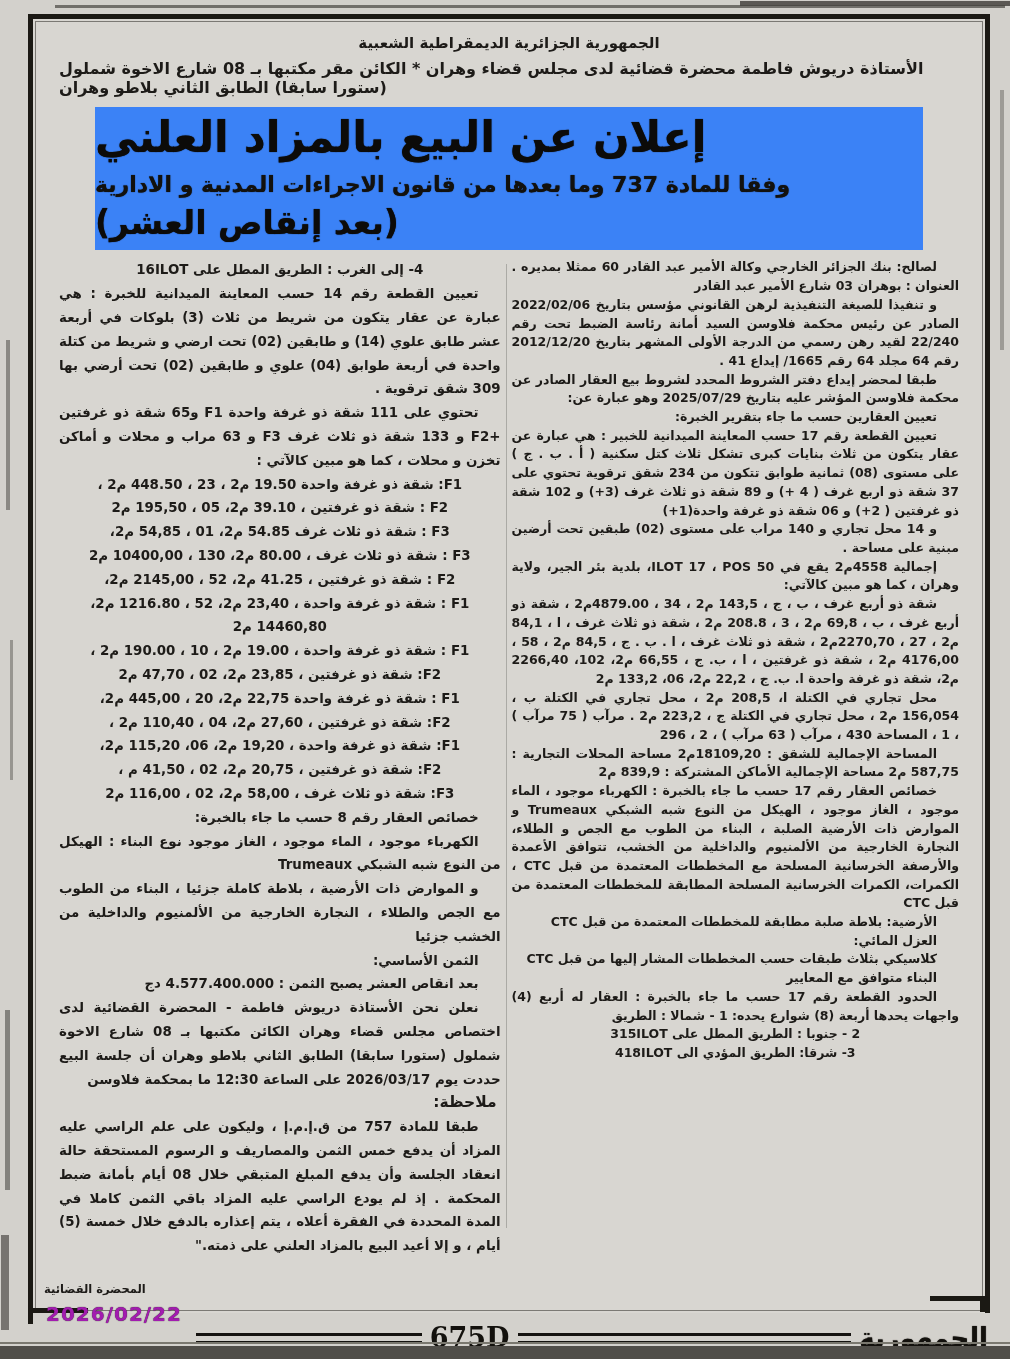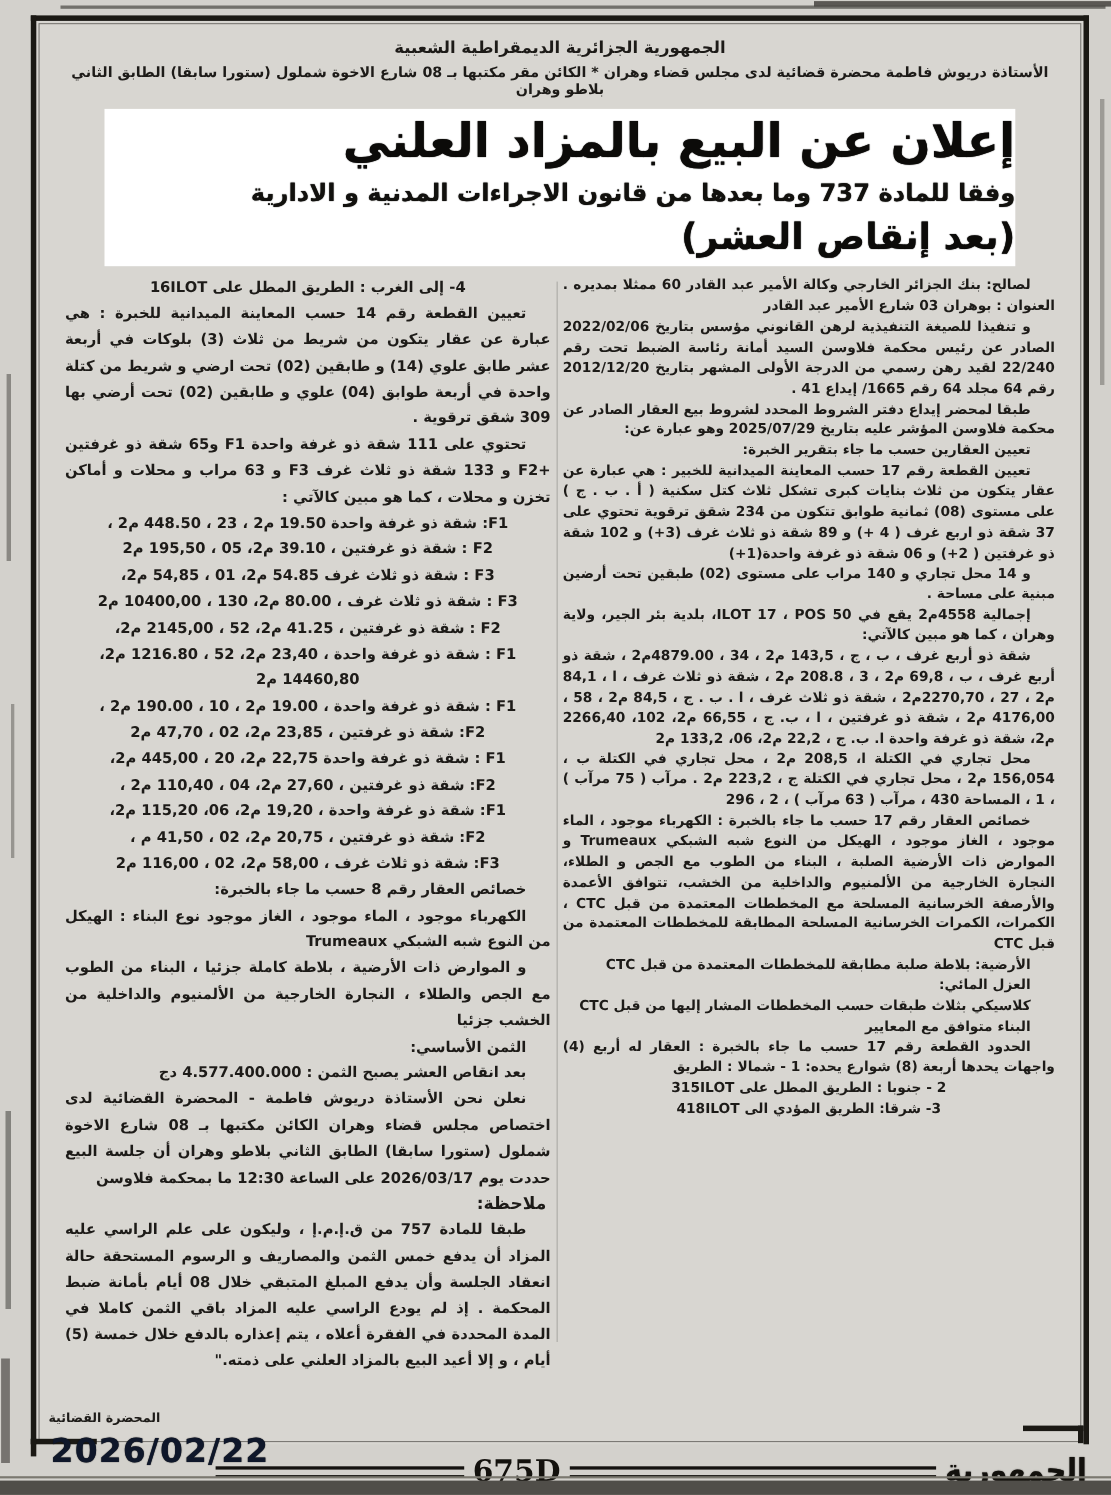--- a/index.html
+++ b/index.html
@@ -31,37 +31,37 @@
     background:#d8d6d1;
   }
   .frame-inner{position:absolute;inset:2px;border:1px solid rgba(30,28,24,.5);padding:0 23px;box-sizing:border-box;}
   .stub{position:absolute;background:#1b1914;}
   .st1{left:28px;top:1308px;width:60px;height:5px;}
   .st2{left:28px;top:1308px;width:5px;height:16px;}
   .st3{left:930px;top:1296px;width:55px;height:5px;}
   .st4{left:980px;top:1296px;width:5px;height:16px;}
   
   .hdr1{margin-top:12px;text-align:center;font-size:15px;font-weight:700;direction:rtl;}
-  .hdr2{margin-top:7px;text-align:center;font-size:13px;font-weight:700;direction:rtl;}
-  .title-block{margin:10px auto 8px;width:92%;background:#ffffff;text-align:right;padding:6px 0 8px;direction:rtl;}
+  .hdr2{margin-top:7px;text-align:left;font-size:16px;font-weight:700;direction:rtl;}
+  .title-block{margin:10px auto 8px;width:92%;background:#3b82f6;text-align:left;padding:6px 0 8px;direction:rtl;}
   .t1{font-size:43px;font-weight:900;color:#0c0b09;line-height:1.15;text-shadow:0 0 1px #0c0b09;}
   .t2{font-size:22px;font-weight:900;margin-top:10px;color:#12110e;text-shadow:0 0 1px #12110e;}
   .t3{font-size:33px;font-weight:900;margin-top:6px;color:#0c0b09;text-shadow:0 0 1px #0c0b09;}
   
   .bodygrid{display:flex;direction:rtl;margin-top:4px;align-items:stretch;}
   .col{text-align:justify;}
   .col p{margin:0;text-indent:22px;}
   .col p.c{text-align:center;text-indent:0;}
   .col p.b{font-weight:900;font-size:15.5px;text-indent:4px;}
   .col-right{width:452px;font-size:12.5px;line-height:18.7px;font-weight:700;}
   .col-divider{width:1px;background:rgba(90,88,82,.35);margin:6px 5px 30px 5px;}
   .col-left{width:446px;font-size:13.4px;line-height:23.8px;font-weight:700;}
   
   .stamp{position:absolute;left:44px;top:1282px;font-size:11.5px;font-weight:900;direction:rtl;}
-  .pubdate{position:absolute;left:46px;top:1302px;font-size:30px;font-weight:900;letter-spacing:1px;color:#0f172a;text-shadow:0 0 1px #13110d;}
+  .pubdate{position:absolute;left:46px;top:1302px;font-size:20px;font-weight:900;letter-spacing:1px;color:#a21caf;text-shadow:0 0 1px #13110d;}
   .rulerow{position:absolute;left:196px;top:1322px;width:792px;display:flex;align-items:center;direction:ltr;gap:8px;}
   .hrule{height:5px;border-top:3px solid #14120f;border-bottom:2px solid #14120f;}
   .r1{flex:1.15;}
   .r2{flex:1.7;}
   .issue{font-size:27px;font-weight:900;color:#13110d;font-family:"DejaVu Serif",serif;}
   .paperlogo{font-size:26px;font-weight:900;direction:rtl;color:#13110d;text-shadow:0 0 1px #13110d;transform:scaleY(1.1);}
   .bottom-band{position:absolute;left:0;top:1346px;width:1010px;height:13px;background:#504e49;}
   .bottom-band2{position:absolute;left:0;top:1342px;width:1010px;height:2px;background:#7a786f;}
 </style>
 </head>
@@ -98,20 +98,21 @@
         <div class="col col-right">
           <p>لصالح: بنك الجزائر الخارجي وكالة الأمير عبد القادر 60 ممثلا بمديره . العنوان : بوهران 03 شارع الأمير عبد القادر</p>
           <p>و تنفيذا للصيغة التنفيذية لرهن القانوني مؤسس بتاريخ 2022/02/06 الصادر عن رئيس محكمة فلاوسن السيد أمانة رئاسة الضبط تحت رقم 22/240 لقيد رهن رسمي من الدرجة الأولى المشهر بتاريخ 2012/12/20 رقم 64 مجلد 64 رقم 1665/ إيداع 41 .</p>
           <p>طبقا لمحضر إيداع دفتر الشروط المحدد لشروط بيع العقار الصادر عن محكمة فلاوسن المؤشر عليه بتاريخ 2025/07/29 وهو عبارة عن:</p>
           <p>تعيين العقارين حسب ما جاء بتقرير الخبرة:</p>
           <p>تعيين القطعة رقم 17 حسب المعاينة الميدانية للخبير : هي عبارة عن عقار يتكون من ثلاث بنايات كبرى تشكل ثلاث كتل سكنية ( أ . ب . ج ) على مستوى (08) ثمانية طوابق تتكون من 234 شقق ترقوية تحتوي على 37 شقة ذو اربع غرف ( 4 +) و 89 شقة ذو ثلاث غرف (3+) و 102 شقة ذو غرفتين ( 2+) و 06 شقة ذو غرفة واحدة(1+)</p>
           <p>و 14 محل تجاري و 140 مراب على مستوى (02) طبقين تحت أرضين مبنية على مساحة .</p>
           <p>إجمالية 4558م2 يقع في ILOT 17 ، POS 50، بلدية بئر الجير، ولاية وهران ، كما هو مبين كالآتي:</p>
           <p>شقة ذو أربع غرف ، ب ، ج ، 143,5 م2 ، 34 ، 4879.00م2 ، شقة ذو أربع غرف ، ب ، 69,8 م2 ، 3 ، 208.8 م2 ، شقة ذو ثلاث غرف ، ا ، 84,1 م2 ، 27 ، 2270,70م2 ، شقة ذو ثلاث غرف ، ا . ب . ج ، 84,5 م2 ، 58 ، 4176,00 م2 ، شقة ذو غرفتين ، ا ، ب. ج ، 66,55 م2، 102، 2266,40 م2، شقة ذو غرفة واحدة ا. ب. ج ، 22,2 م2، 06، 133,2 م2</p>
           <p>محل تجاري في الكتلة ا، 208,5 م2 ، محل تجاري في الكتلة ب ، 156,054 م2 ، محل تجاري في الكتلة ج ، 223,2 م2 . مرآب ( 75 مرآب ) ، 1 ، المساحة 430 ، مرآب ( 63 مرآب ) ، 2 ، 296</p>
+          <p>المساحة الإجمالية للشقق : 18109,20م2 مساحة المحلات التجارية : 587,75 م2 مساحة الإجمالية الأماكن المشتركة : 839,9 م2</p>
           <p>خصائص العقار رقم 17 حسب ما جاء بالخبرة : الكهرباء موجود ، الماء موجود ، الغاز موجود ، الهيكل من النوع شبه الشبكي Trumeaux و الموارض ذات الأرضية الصلبة ، البناء من الطوب مع الجص و الطلاء، النجارة الخارجية من الألمنيوم والداخلية من الخشب، تتوافق الأعمدة والأرصفة الخرسانية المسلحة مع المخططات المعتمدة من قبل CTC ، الكمرات، الكمرات الخرسانية المسلحة المطابقة للمخططات المعتمدة من قبل CTC</p>
           <p>الأرضية: بلاطة صلبة مطابقة للمخططات المعتمدة من قبل CTC</p>
           <p>العزل المائي:</p>
           <p>كلاسيكي بثلاث طبقات حسب المخططات المشار إليها من قبل CTC</p>
           <p>البناء متوافق مع المعايير</p>
           <p>الحدود القطعة رقم 17 حسب ما جاء بالخبرة : العقار له أربع (4) واجهات يحدها أربعة (8) شوارع يحده: 1 - شمالا : الطريق</p>
           <p class="c">2 - جنوبا : الطريق المطل على 315ILOT</p>
           <p class="c">3- شرقا: الطريق المؤدي الى 418ILOT</p>
         </div>
 

